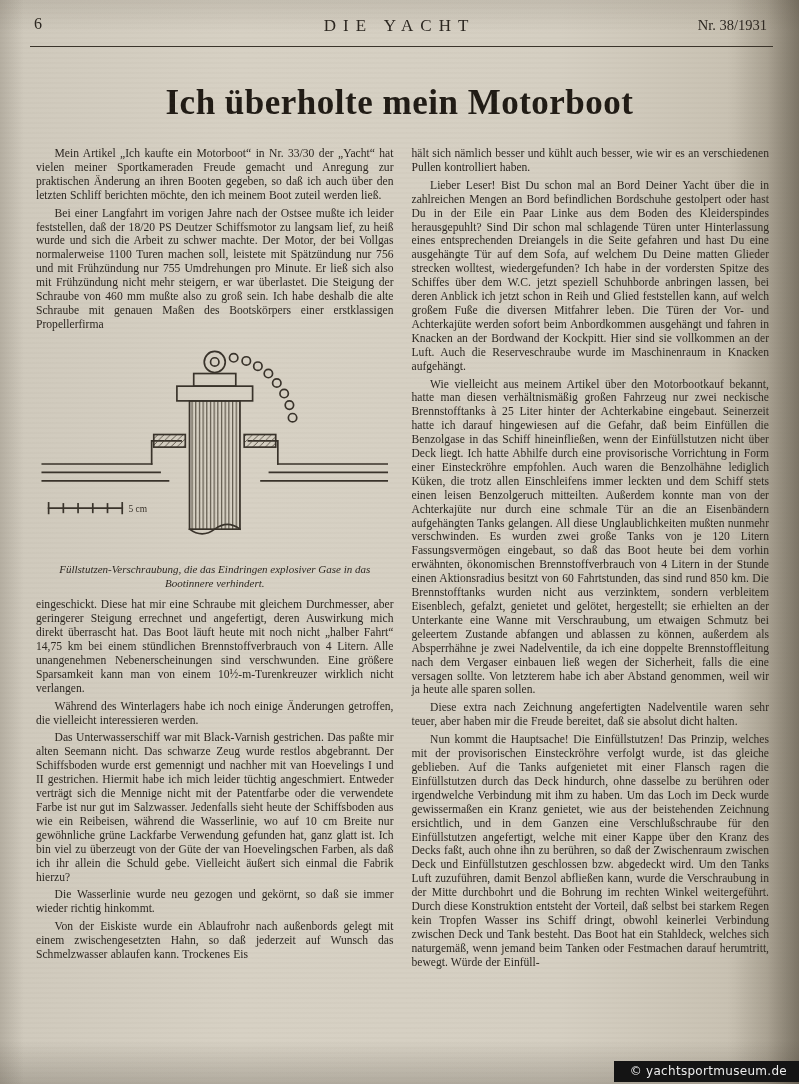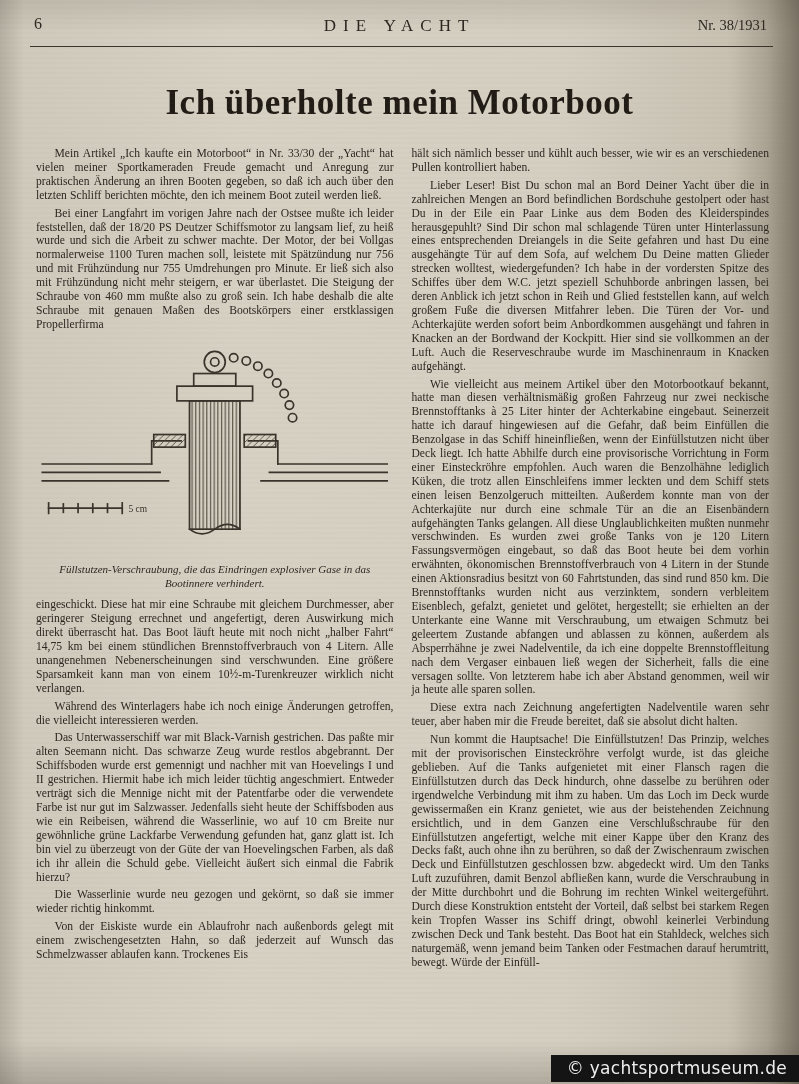--- a/index.html
+++ b/index.html
@@ -31,21 +31,21 @@
   .paras p{margin:0 0 4px;text-align:justify;text-indent:1.6em;
     font-size:11.6px;line-height:13.9px;word-spacing:0.3px;}
   .continued p:first-child{text-indent:0;}
   .figure{margin:10px 0 8px;}
   .figure svg{display:block;width:100%;height:auto;}
   .caption{font-style:italic;font-size:11px;line-height:13.5px;margin:6px auto 2px;
     max-width:320px;text-align:center;}
   .watermark{position:absolute;right:0;bottom:2px;z-index:6;
     background:var(--watermark-bg,#141414);color:var(--watermark-text,#ededed);
     font-family:"DejaVu Sans","Liberation Sans",sans-serif;
-    font-size:17px;padding:3px 12px 4px 16px;letter-spacing:0.3px;}
+    font-size:12px;padding:3px 12px 4px 16px;letter-spacing:0.3px;}
 </style>
 </head>
 <body>
 
 <div class="page">
   <div class="edge-shade"></div>
 
   <header class="header">
     <span class="pageno">6</span>
     <span class="masthead">DIE YACHT</span>

